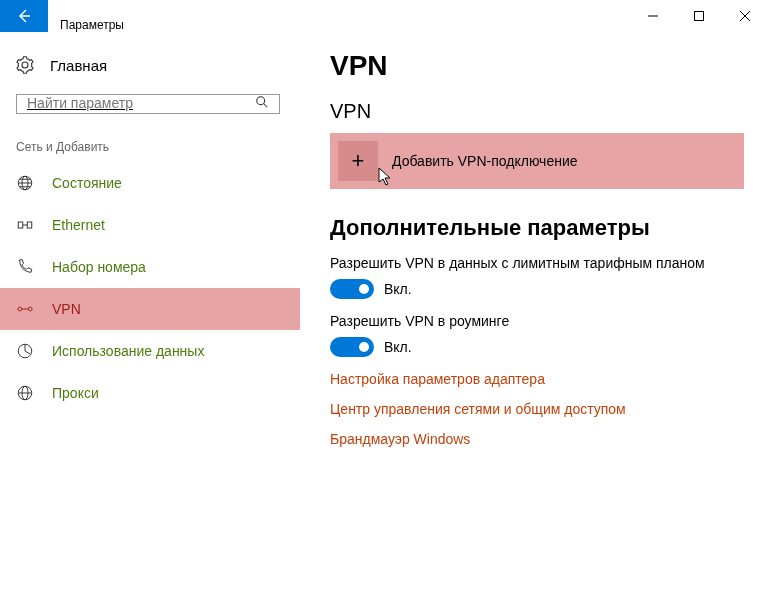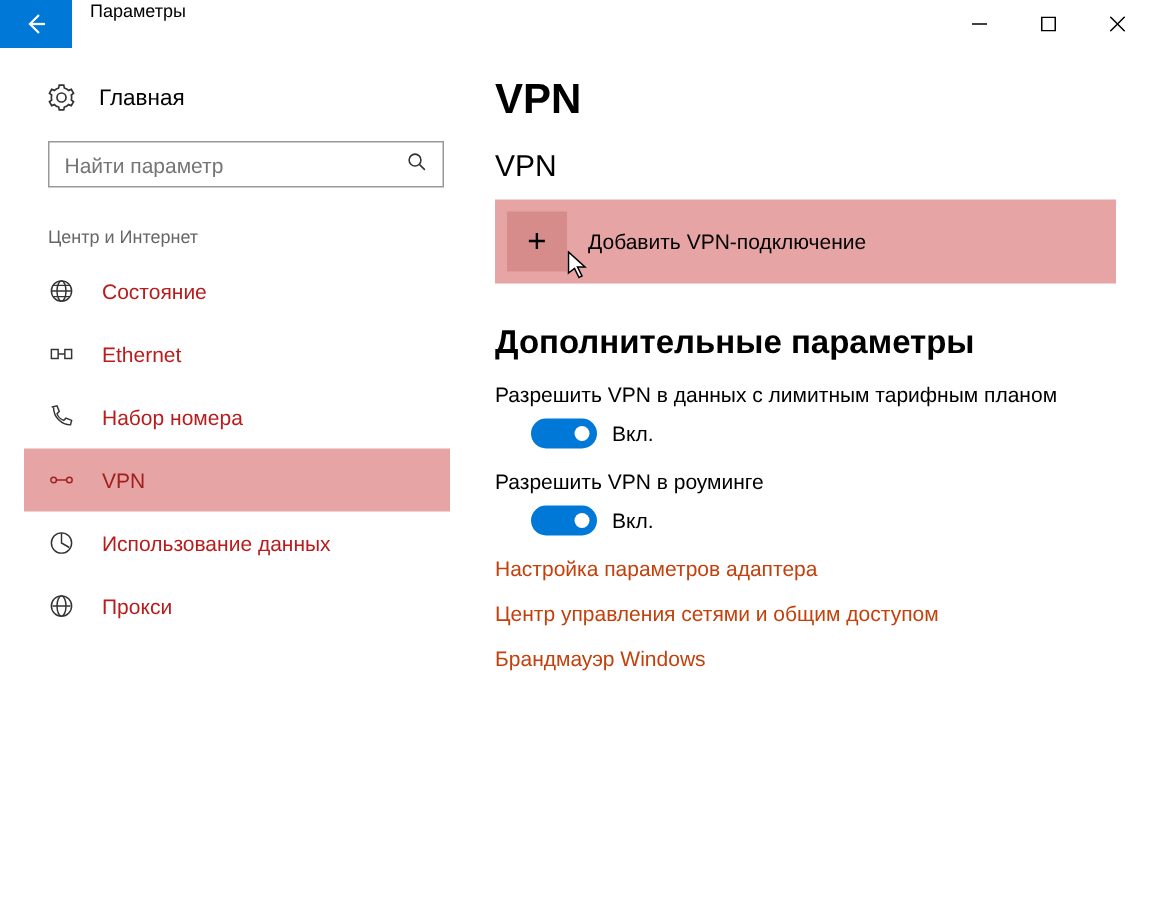--- a/index.html
+++ b/index.html
@@ -9,21 +9,21 @@
     color: #000;
     background: #fff;
     width: 768px;
     height: 605px;
     overflow: hidden;
     position: relative;
   }
   .titlebar {
     height: 32px;
     display: flex;
-    align-items: flex-start;
+    align-items: flex-end;
     background: #fff;
   }
   .back-btn {
     width: 48px;
     height: 32px;
     background: #0078d7;
     color: #fff;
     display: flex;
     align-items: center;
     justify-content: center;
@@ -46,39 +46,40 @@
     justify-content: center;
     font-family: "Segoe MDL2 Assets", sans-serif;
     font-size: 10px;
   }
   .content {
     display: flex;
     height: calc(605px - 32px);
   }
   .sidebar {
     width: 300px;
-    padding: 18px 0 0 16px;
+    padding: 18px 0 0 0;
   }
   .home-row {
     display: flex;
     align-items: center;
     padding: 6px 16px 12px 16px;
     gap: 16px;
     font-size: 15px;
   }
   .search-wrap {
     padding: 8px 16px 18px 16px;
   }
   .search {
     width: 264px;
-    height: 31px;
+    height: 20px;
     border: 1px solid #999;
     display: flex;
-    align-items: center;
+    align-items: flex-start;
     position: relative;
+    text-decoration: underline;
   }
   .search input {
     border: none;
     outline: none;
     flex: 1;
     padding: 0 10px;
     font-size: 14px;
     font-family: inherit;
     background: transparent;
   }
@@ -92,21 +93,21 @@
     font-size: 12px;
     color: #666;
   }
   .nav-item {
     display: flex;
     align-items: center;
     height: 42px;
     padding: 0 16px;
     gap: 18px;
     font-size: 14px;
-    color: #b91c1c;
+    color: #4d7c0f;
   }
   .nav-item.active {
     background: #e7a4a4;
     color: #a02020;
   }
   .nav-icon {
     width: 18px;
     height: 18px;
     display: flex;
     align-items: center;
@@ -168,21 +169,20 @@
     margin-bottom: 14px;
   }
   .setting-label {
     font-size: 14px;
     margin-bottom: 8px;
   }
   .toggle-row {
     display: flex;
     align-items: center;
     gap: 10px;
-    margin-left: 24px;
   }
   .toggle {
     width: 44px;
     height: 20px;
     border-radius: 10px;
     background: #0078d7;
     position: relative;
   }
   .toggle::after {
     content: "";
@@ -248,21 +248,21 @@
       <div class="search">
         <input type="text" placeholder="Найти параметр" style="">
         <span class="sicon">
           <svg width="14" height="14" viewBox="0 0 16 16">
               <circle cx="6.5" cy="6.5" r="4.5" stroke="#333" stroke-width="1.2" fill="none"></circle>
               <path d="M10 10 L14 14" stroke="#333" stroke-width="1.2"></path>
             </svg>
         </span>
       </div>
     </div>
-    <div class="group-label">Центр и Интернет</div>
+    <div class="group-label">Сеть и Добавить</div>
 
     <div class="nav-item">
       <span class="nav-icon">
         <svg width="18" height="18" viewBox="0 0 24 24">
             <circle cx="12" cy="12" r="9" stroke="#333" fill="none" stroke-width="1.3"></circle>
             <ellipse cx="12" cy="12" rx="4" ry="9" stroke="#333" fill="none" stroke-width="1.3"></ellipse>
             <path d="M3 12h18M4.5 7h15M4.5 17h15" stroke="#333" stroke-width="1.3"></path>
           </svg>
       </span>
       <span>Состояние</span>

